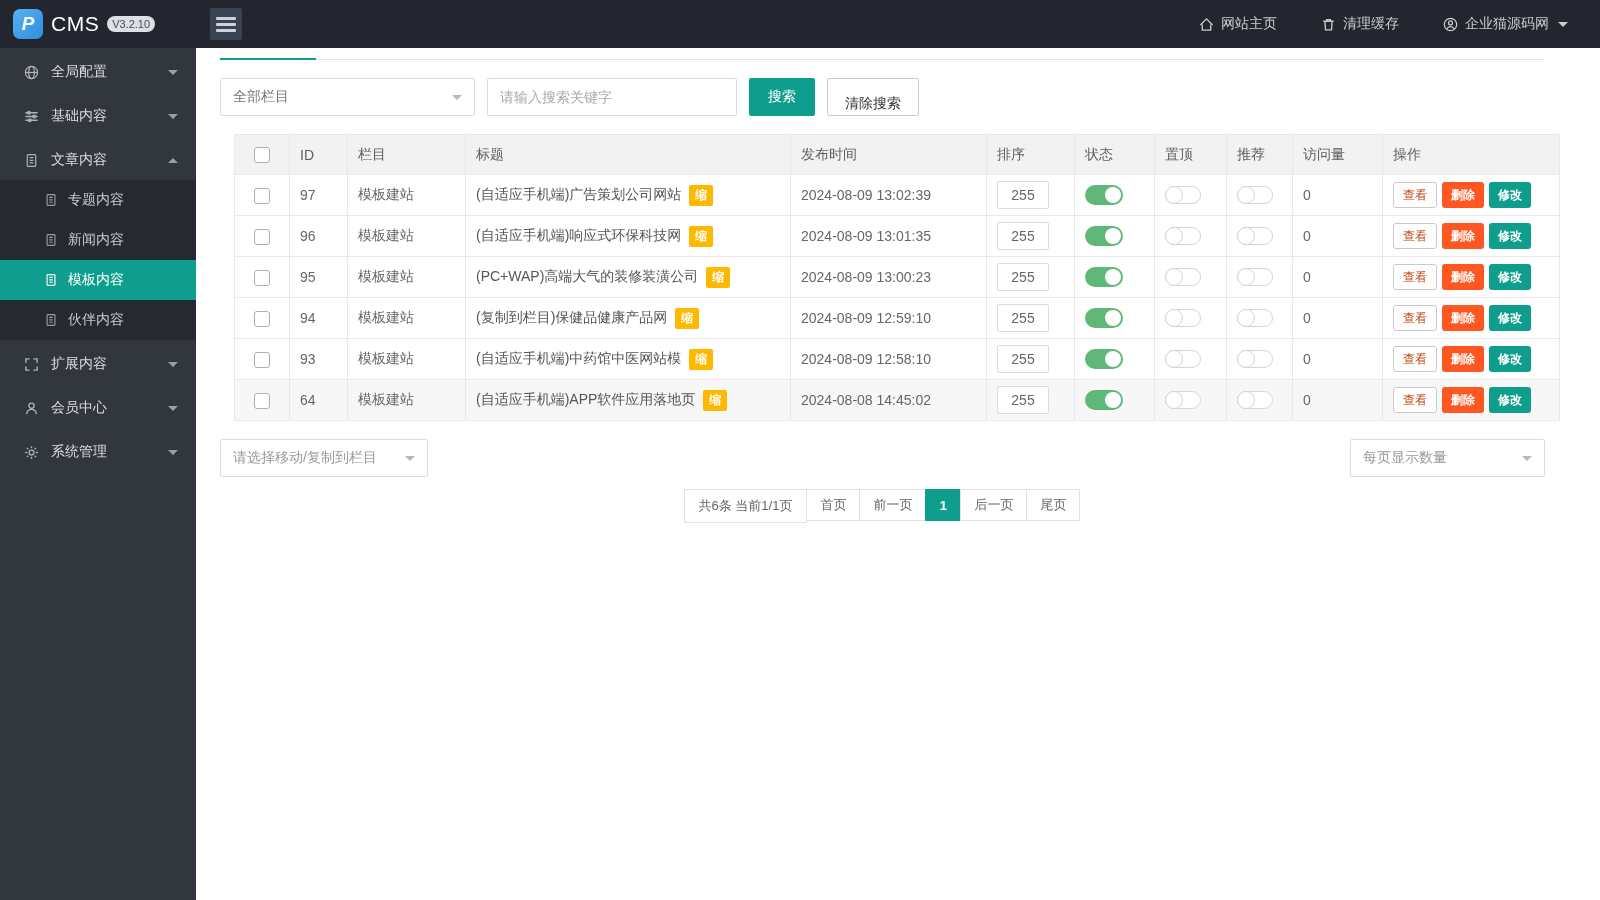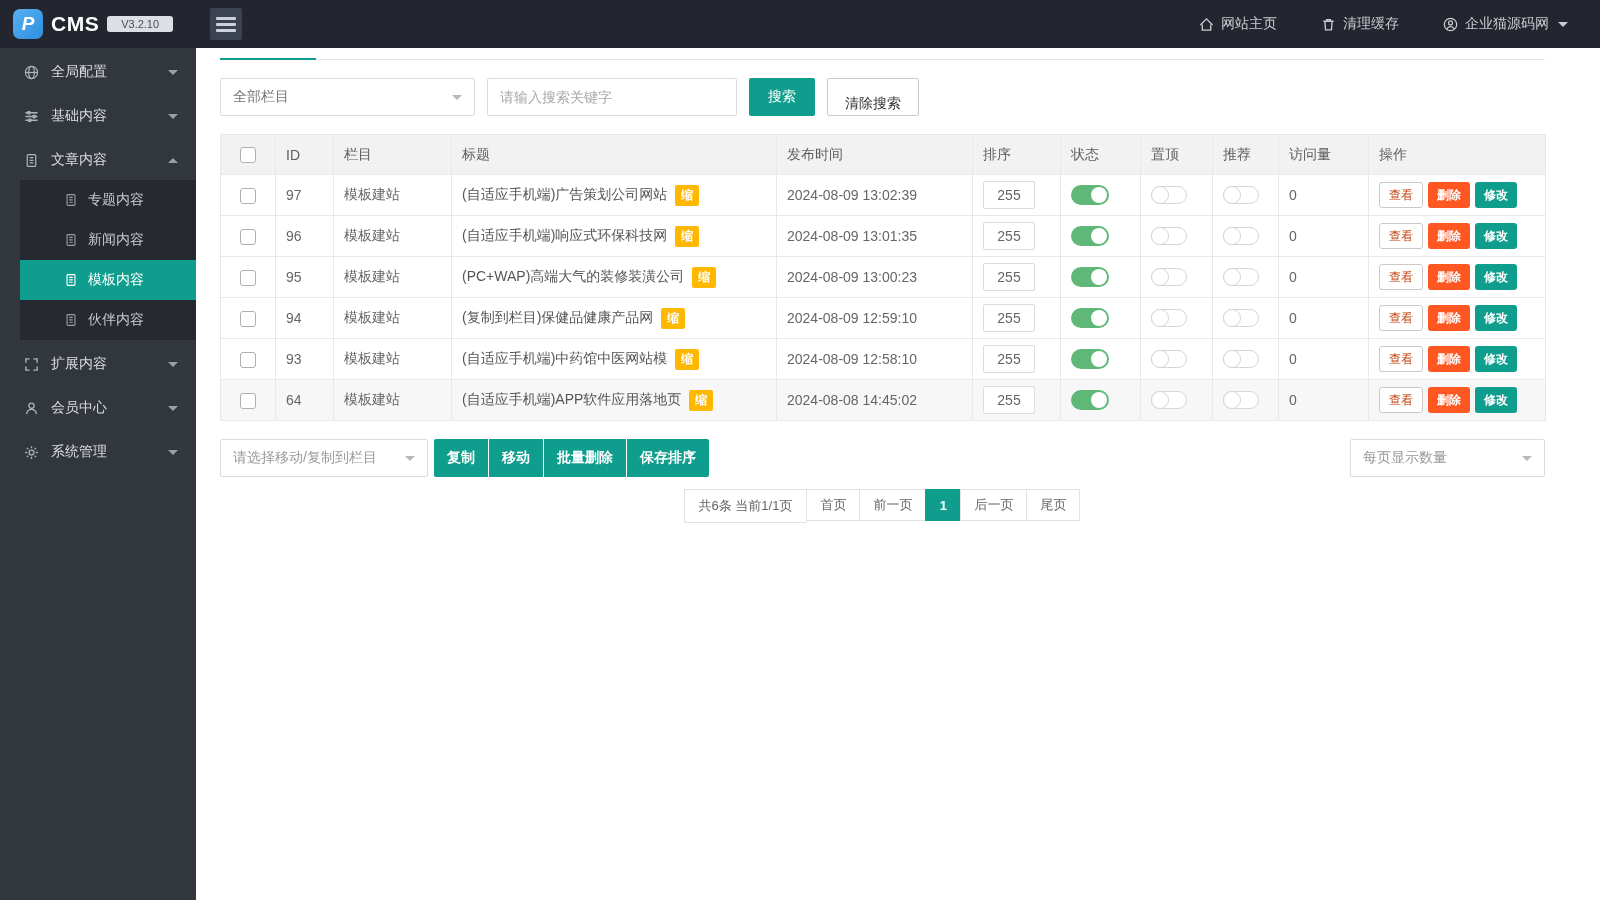--- a/index.html
+++ b/index.html
@@ -7,37 +7,37 @@
     --topbar:#23262e; --sidebar:#32363d; --submenu:#26292f;
   }
   *{box-sizing:border-box;}
   body{margin:0;font-family:"Liberation Sans",sans-serif;font-size:14px;color:#333;background:#fff;width:1600px;height:900px;overflow:hidden;}
   svg{display:block;}
 
   
   .topbar{position:fixed;top:0;left:0;right:0;height:48px;background:var(--topbar);display:flex;align-items:center;z-index:20;}
   .logo{width:196px;display:flex;align-items:center;gap:8px;padding-left:13px;flex-shrink:0;}
   .logo-icon{width:30px;height:30px;border-radius:7px;background:linear-gradient(135deg,#58b0f2,#2e8fdf);color:#fff;font-weight:bold;font-size:19px;font-style:italic;display:flex;align-items:center;justify-content:center;}
-  .logo-text{color:#fff;font-size:21px;font-weight:bold;letter-spacing:.5px;}
-  .version-badge{background:#dcdfe3;color:#474d56;font-size:11px;padding:2px 14px;border-radius:3px;}
+  .logo-text{color:#fff;font-size:21px;font-weight:normal;letter-spacing:.5px;}
+  .version-badge{background:#dcdfe3;color:#474d56;font-size:11px;padding:2px 5px;border-radius:8px;}
   .hamburger{margin-left:14px;width:32px;height:32px;background:#3b4353;border:none;border-radius:2px;display:flex;flex-direction:column;justify-content:center;gap:3px;padding:0 6px;cursor:pointer;}
   .hamburger span{height:3px;background:#cdd2da;border-radius:1px;}
   .top-links{margin-left:auto;display:flex;align-items:center;gap:44px;padding-right:32px;color:#c9ccd2;}
   .top-link{display:flex;align-items:center;gap:7px;cursor:pointer;font-size:14px;}
   .top-link svg{width:15px;height:15px;}
   .tri-down{width:0;height:0;border-left:5px solid transparent;border-right:5px solid transparent;border-top:5px solid #9aa0a8;}
   .tri-up{width:0;height:0;border-left:5px solid transparent;border-right:5px solid transparent;border-bottom:5px solid #9aa0a8;}
   .top-link .tri-down{border-top-color:#c9ccd2;margin-left:2px;}
 
   
   .sidebar{position:fixed;top:48px;left:0;bottom:0;width:196px;background:var(--sidebar);color:#d9dce0;z-index:10;}
   .side-item{height:44px;display:flex;align-items:center;gap:12px;padding:4px 18px 0 24px;cursor:pointer;font-size:14px;}
   .side-item svg{width:15px;height:15px;color:#aeb3ba;flex-shrink:0;}
   .side-caret{margin-left:auto;}
-  .submenu{background:var(--submenu);margin-left:20px;}
+  .submenu{background:var(--submenu);}
   .sub-item{height:40px;display:flex;align-items:center;gap:10px;padding-left:44px;font-size:14px;color:#c6c9ce;cursor:pointer;}
   .sub-item svg{width:14px;height:14px;color:#989ea5;flex-shrink:0;}
   .sub-item.active{background:var(--accent);color:#fff;}
   .sub-item.active svg{color:#fff;}
 
   
   .main{margin-left:196px;padding:28px 0 0 24px;width:1349px;}
   .tabs{display:flex;border-bottom:1px solid #e6e6e6;}
   .tab{padding:0 20px 13px;color:#2b2b2b;cursor:pointer;position:relative;font-size:14px;}
   .tab.active{color:var(--accent);}
@@ -46,21 +46,21 @@
   .filter-row{display:flex;align-items:center;gap:12px;margin:18px 0;}
   .select{height:38px;border:1px solid #dcdcdc;border-radius:2px;background:#fff;display:flex;align-items:center;justify-content:space-between;padding:0 12px;color:#757575;cursor:pointer;}
   .select .tri-down{border-top-color:#b8b8b8;}
   .select-category{width:255px;}
   .search-input{width:250px;height:38px;border:1px solid #dcdcdc;border-radius:2px;padding:0 12px;font-size:14px;color:#333;outline:none;}
   .search-input::placeholder{color:#a9a9a9;}
   .btn{height:38px;border:none;border-radius:2px;font-size:14px;cursor:pointer;}
   .btn-accent{background:var(--accent);color:#fff;padding:0 19px;}
   .btn-plain{background:#fff;border:1px solid #c9c9c9;color:#333;padding:16px 17px;}
 
-  table{border-collapse:collapse;width:1325px;table-layout:fixed;}
+  table{border-collapse:collapse;width:1325px;table-layout:fixed;margin-left:14px;}
   th,td{border:1px solid #e8e8e8;height:41px;padding:0 10px;font-weight:normal;text-align:left;font-size:14px;color:#666;overflow:hidden;white-space:nowrap;}
   thead th{background:#f2f2f2;color:#5e5e5e;height:40px;}
   td.col-title{color:#555;}
   tr.hl td{background:#f7f7f7;}
   .checkbox{display:inline-block;width:16px;height:16px;border:1px solid #b0b0b0;border-radius:3px;background:#fff;cursor:pointer;vertical-align:middle;}
   .sort-input{width:52px;height:28px;border:1px solid #dcdcdc;border-radius:2px;text-align:center;color:#666;font-size:14px;outline:none;}
   .toggle{position:relative;display:inline-block;vertical-align:middle;cursor:pointer;}
   .toggle.on{width:38px;height:20px;border-radius:10px;background:var(--toggle-on);}
   .toggle.on .knob{position:absolute;right:2px;top:2px;width:16px;height:16px;border-radius:50%;background:#fff;}
   .toggle.off{width:36px;height:18px;border-radius:9px;border:1px solid #d5d5d5;background:#fff;}
@@ -356,26 +356,20 @@
           <td><button class="act act-view">查看</button><button class="act act-del">删除</button><button class="act act-edit">修改</button></td>
         </tr>
       </tbody>
   </table>
 
   <div class="bulk-row">
     <div class="select select-move">
       <span>请选择移动/复制到栏目</span>
       <i class="tri-down"></i>
     </div>
-    <div class="btn-group" id="bulk-buttons">
-        <button class="btn">复制</button>
-        <button class="btn">移动</button>
-        <button class="btn">批量删除</button>
-        <button class="btn">保存排序</button>
-      </div>
     <div class="select select-size">
       <span>每页显示数量</span>
       <i class="tri-down"></i>
     </div>
   </div>
 
   <div class="pagination" id="pagination">
       <div class="page-item summary">共6条 当前1/1页</div>
       <div class="page-item">首页</div>
       <div class="page-item">前一页</div>

